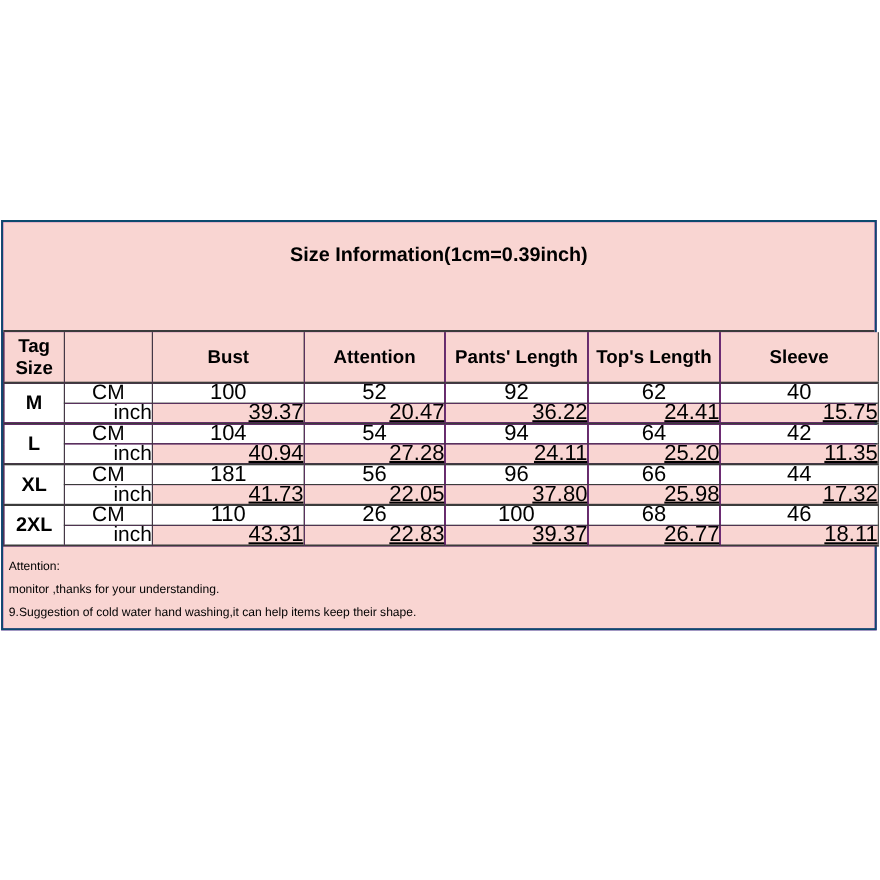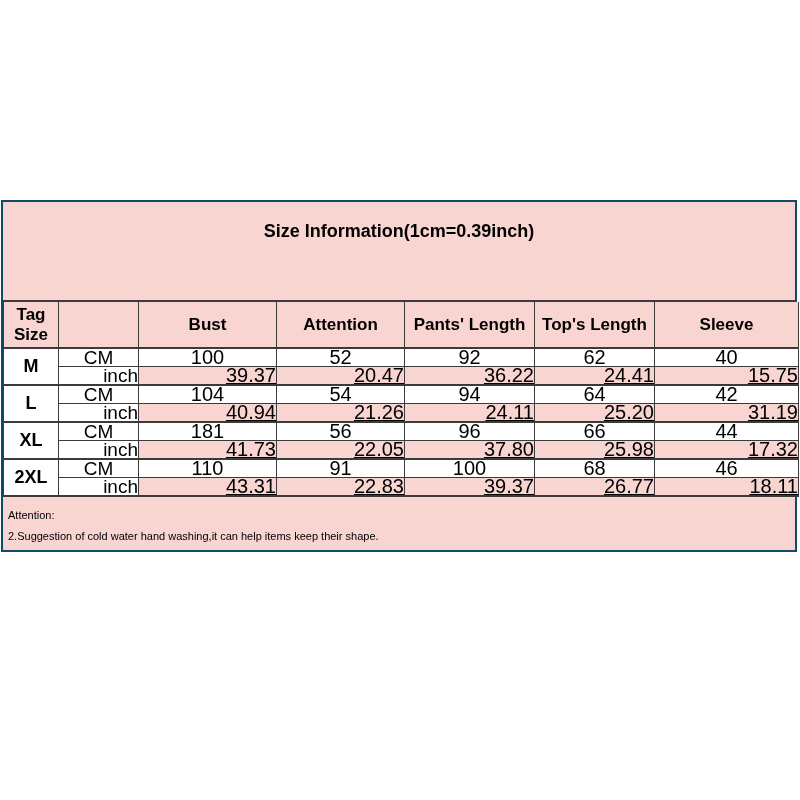--- a/index.html
+++ b/index.html
@@ -151,24 +151,24 @@
       <td class="unit-cell">CM</td>
       <td class="val-cell">104</td>
       <td class="val-cell">54</td>
       <td class="val-cell">94</td>
       <td class="val-cell">64</td>
       <td class="val-cell">42</td>
     </tr>
     <tr class="inch-row">
       <td class="unit-cell">inch</td>
       <td class="val-cell">40.94</td>
-      <td class="val-cell">21.26</td>
+      <td class="val-cell">27.28</td>
       <td class="val-cell">24.11</td>
       <td class="val-cell">25.20</td>
-      <td class="val-cell">31.19</td>
+      <td class="val-cell">11.35</td>
     </tr>
 
     <tr class="cm-row">
       <td class="size-cell" rowspan="2">XL</td>
       <td class="unit-cell">CM</td>
       <td class="val-cell">181</td>
       <td class="val-cell">56</td>
       <td class="val-cell">96</td>
       <td class="val-cell">66</td>
       <td class="val-cell">44</td>
@@ -179,34 +179,35 @@
       <td class="val-cell">22.05</td>
       <td class="val-cell">37.80</td>
       <td class="val-cell">25.98</td>
       <td class="val-cell">17.32</td>
     </tr>
 
     <tr class="cm-row">
       <td class="size-cell" rowspan="2">2XL</td>
       <td class="unit-cell">CM</td>
       <td class="val-cell">110</td>
-      <td class="val-cell">91</td>
+      <td class="val-cell">26</td>
       <td class="val-cell">100</td>
       <td class="val-cell">68</td>
       <td class="val-cell">46</td>
     </tr>
     <tr class="inch-row">
       <td class="unit-cell">inch</td>
       <td class="val-cell">43.31</td>
       <td class="val-cell">22.83</td>
       <td class="val-cell">39.37</td>
       <td class="val-cell">26.77</td>
       <td class="val-cell">18.11</td>
     </tr>
   </tbody>
     </table>
 
   <div class="attention-block">
     <div>Attention:</div>
-    <div>2.Suggestion of cold water hand washing,it can help items keep their shape.</div>
+    <div>monitor ,thanks for your understanding.</div>
+    <div>9.Suggestion of cold water hand washing,it can help items keep their shape.</div>
   </div>
 
 </div>
 
 </body></html>

